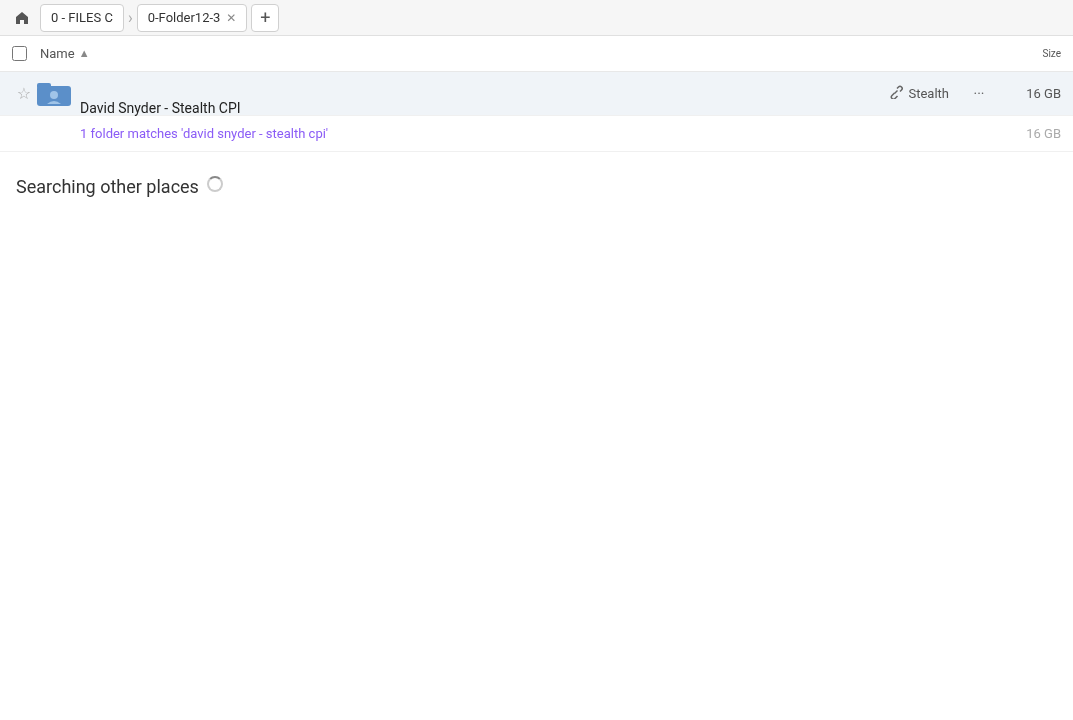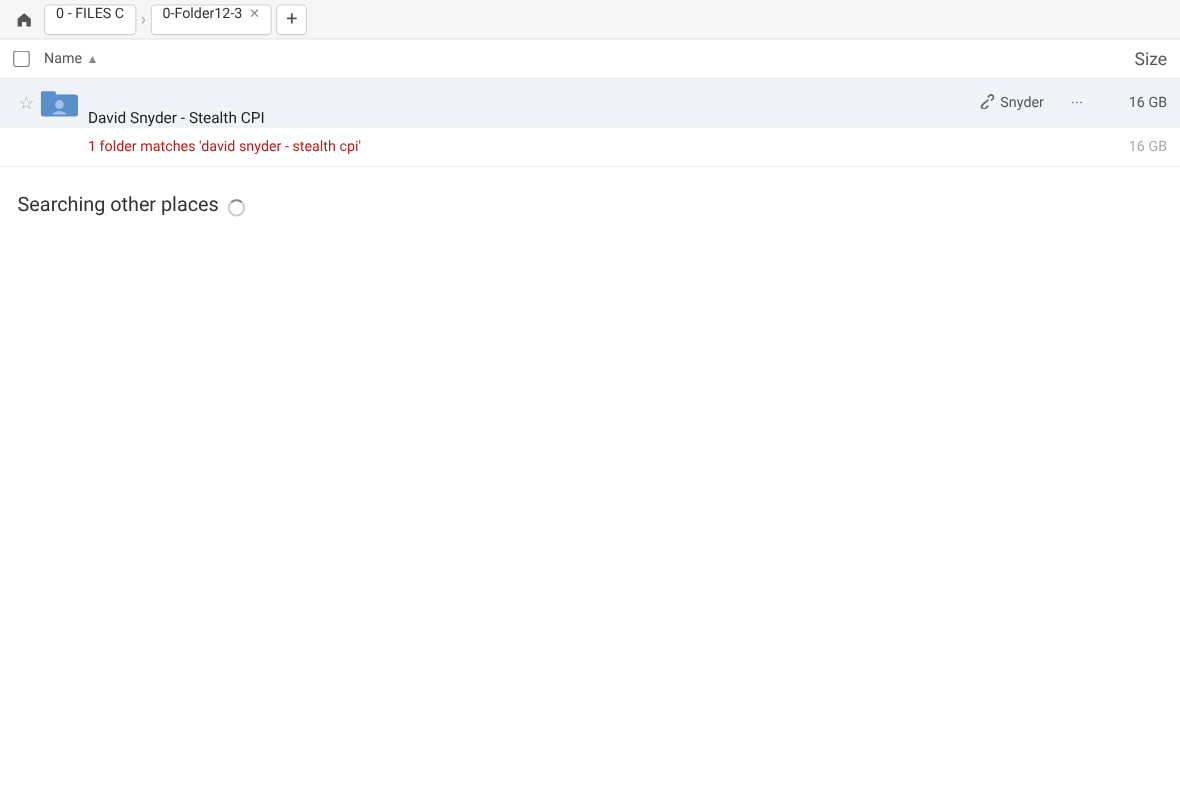--- a/index.html
+++ b/index.html
@@ -34,20 +34,21 @@
       height: 28px;
       display: flex;
       align-items: center;
       justify-content: center;
       cursor: pointer;
       border-radius: 4px;
     }
 
     .breadcrumb-tab {
       display: flex;
+      align-items: center;
       height: 28px;
       padding: 0 10px;
       border-radius: 4px;
       background: #ffffff;
       border: 1px solid #d0d0d0;
       font-size: 13px;
       color: #333;
       cursor: pointer;
       gap: 6px;
     }
@@ -98,21 +99,21 @@
       align-items: center;
       gap: 4px;
       font-size: 13px;
       color: #555;
       cursor: pointer;
     }
 
     .col-size {
       width: 80px;
       text-align: right;
-      font-size: 16px;
+      font-size: 10px;
       color: #555;
     }
 
     
     .file-row {
       display: flex;
       align-items: center;
       height: 44px;
       padding: 0 12px;
       border-bottom: 1px solid #f0f0f0;
@@ -184,41 +185,41 @@
       display: flex;
       align-items: center;
       height: 36px;
       padding: 0 12px 0 80px;
       border-bottom: 1px solid #f0f0f0;
     }
 
     .match-info-text {
       flex: 1;
       font-size: 13px;
-      color: #b91c1c;
+      color: #8b5cf6;
     }
 
     .match-info-size {
       width: 60px;
       text-align: right;
       font-size: 13px;
       color: #aaa;
     }
 
     
     .searching-section {
       padding: 24px 16px 12px 16px;
     }
 
     .searching-title {
       font-size: 18px;
       color: #333;
       font-weight: 400;
       display: flex;
-      align-items: flex-end;
+      align-items: flex-start;
       gap: 8px;
     }
 
     .spinner {
       display: inline-block;
       width: 16px;
       height: 16px;
       border: 2px solid #ccc;
       border-top-color: #888;
       border-radius: 50%;
@@ -298,21 +299,21 @@
   </div>
   <div class="file-name">David Snyder - Stealth CPI</div>
   <div class="file-shared">
     <span class="link-icon">
       <svg width="14" height="14" viewBox="0 0 14 14" fill="none" stroke="#666" stroke-width="1.5">
         <path d="M5.5 8.5L8.5 5.5"></path>
         <path d="M8 3.5L9.5 2a2.1 2.1 0 0 1 3 3L11 6.5"></path>
         <path d="M5.5 8L3 10.5a2.1 2.1 0 0 0 3 3L8.5 11"></path>
       </svg>
     </span>
-    <span>Snyder</span>
+    <span>Stealth</span>
   </div>
   <div class="file-more">
     <span>···</span>
   </div>
   <div class="file-size">16 GB</div>
 </div>
 
 <div class="match-info-row">
   <span class="match-info-text">1 folder matches 'david snyder - stealth cpi'</span>
   <span class="match-info-size">16 GB</span>

